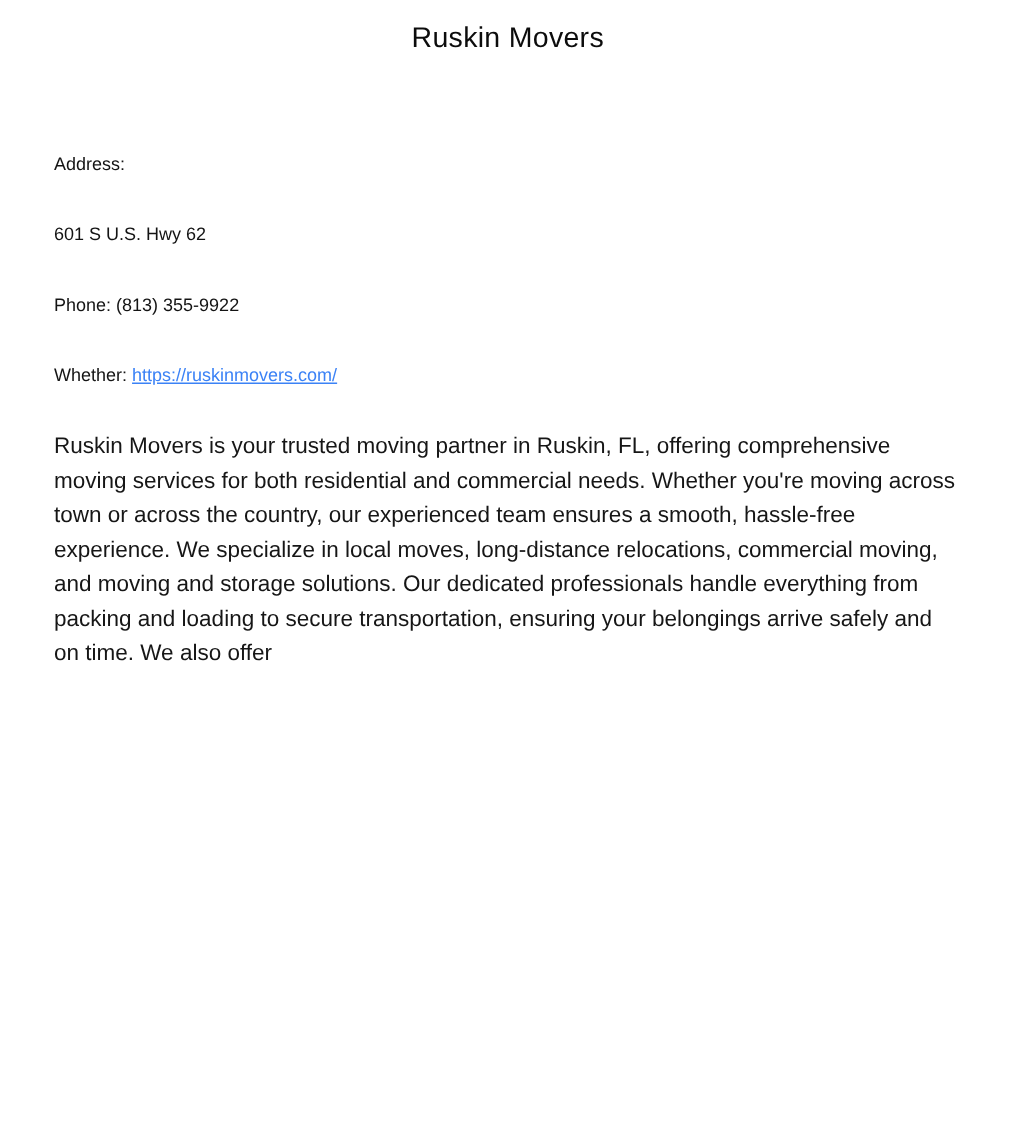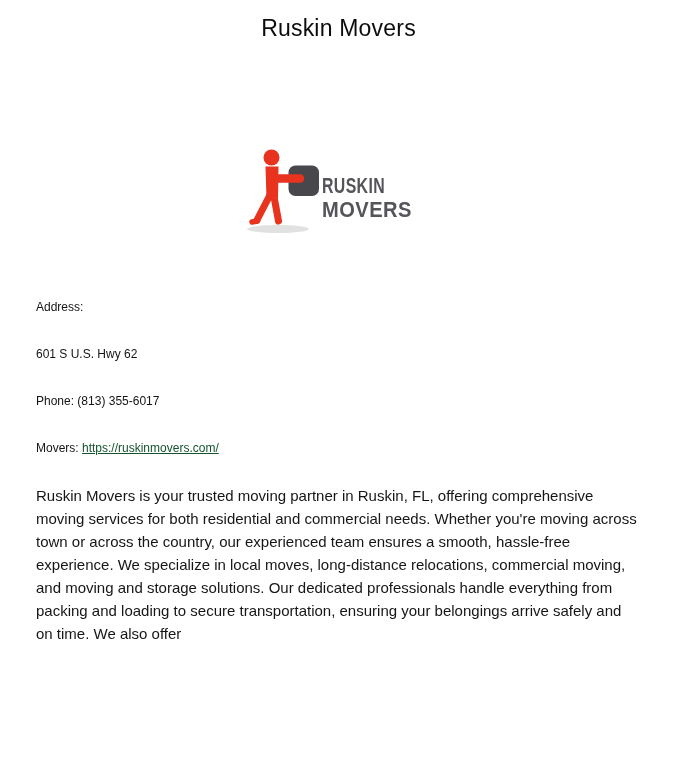--- a/index.html
+++ b/index.html
@@ -7,21 +7,21 @@
     width: 675px;
     height: 759px;
     overflow: hidden;
     background: #ffffff;
     font-family: "Liberation Sans", "DejaVu Sans", sans-serif;
     color: #141414;
   }
   .content { padding: 0 34px 0 36px; }
 
   h1.page-title {
-    font-size: 23px;
+    font-size: 19px;
     font-weight: 400;
     text-align: center;
     margin: 15px 0 0 0;
     line-height: 1.2;
     color: #0c0c0c;
     letter-spacing: 0.2px;
   }
 
   .logo-wrap {
     margin-top: 98px;
@@ -41,62 +41,42 @@
 
   .contact {
     margin-top: 60px;
     font-size: 12px;
   }
   .contact p {
     margin: 0 0 24px 0;
     line-height: 23px;
   }
   a.website-link {
-    color: #14532d;
+    color: #3b82f6;
     text-decoration: underline;
   }
 
   .description {
     margin: 0;
     font-size: 15px;
     line-height: 23px;
     text-align: left;
     color: #161616;
   }
 </style>
 </head>
 <body>
 
 <div class="content">
 
   <h1 class="page-title">Ruskin Movers</h1>
 
-  <div class="logo-wrap">
-    <svg width="175" height="95" viewBox="0 0 175 95" xmlns="http://www.w3.org/2000/svg">
-
-      <ellipse cx="33" cy="88" rx="31" ry="4" fill="#d9d9d9" opacity="0.8"></ellipse>
-
-      <rect x="43.5" y="24.5" width="30.5" height="30.5" rx="7" fill="#48484c"></rect>
-
-      <g fill="#e8331f" stroke="#e8331f">
-        <circle cx="26.5" cy="16.5" r="8" stroke="none"></circle>
-        <path d="M20.5,25.5 L33.5,25.5 L33,57 L21.5,57 Z" stroke="none"></path>
-        <line x1="29" y1="37.5" x2="55" y2="37.5" stroke-width="8.5" stroke-linecap="round"></line>
-        <line x1="25.5" y1="53" x2="12" y2="79" stroke-width="7" stroke-linecap="round"></line>
-        <line x1="12.5" y1="80" x2="7" y2="81" stroke-width="5.5" stroke-linecap="round"></line>
-        <line x1="28.5" y1="53" x2="33.5" y2="80" stroke-width="7" stroke-linecap="round"></line>
-      </g>
-
-      <text class="logo-text" x="77" y="52" fill="#54545a" textLength="63" lengthAdjust="spacingAndGlyphs">RUSKIN</text>
-      <text class="logo-text" x="77" y="75.5" fill="#54545a" textLength="90" lengthAdjust="spacingAndGlyphs">MOVERS</text>
-    </svg>
-  </div>
 
   <div class="contact">
     <p>Address:</p>
     <p>601 S U.S. Hwy 62</p>
-    <p>Phone: (813) 355-6017</p>
-    <p><span>Movers: </span><a class="website-link" href="#">https://ruskinmovers.com/</a></p>
+    <p>Phone: (813) 355-9922</p>
+    <p><span>Whether: </span><a class="website-link" href="#">https://ruskinmovers.com/</a></p>
   </div>
 
   <p class="description">Ruskin Movers is your trusted moving partner in Ruskin, FL, offering comprehensive moving services for both residential and commercial needs. Whether you're moving across town or across the country, our experienced team ensures a smooth, hassle-free experience. We specialize in local moves, long-distance relocations, commercial moving, and moving and storage solutions. Our dedicated professionals handle everything from packing and loading to secure transportation, ensuring your belongings arrive safely and on time. We also offer</p>
 
 </div>
 
 </body></html>

